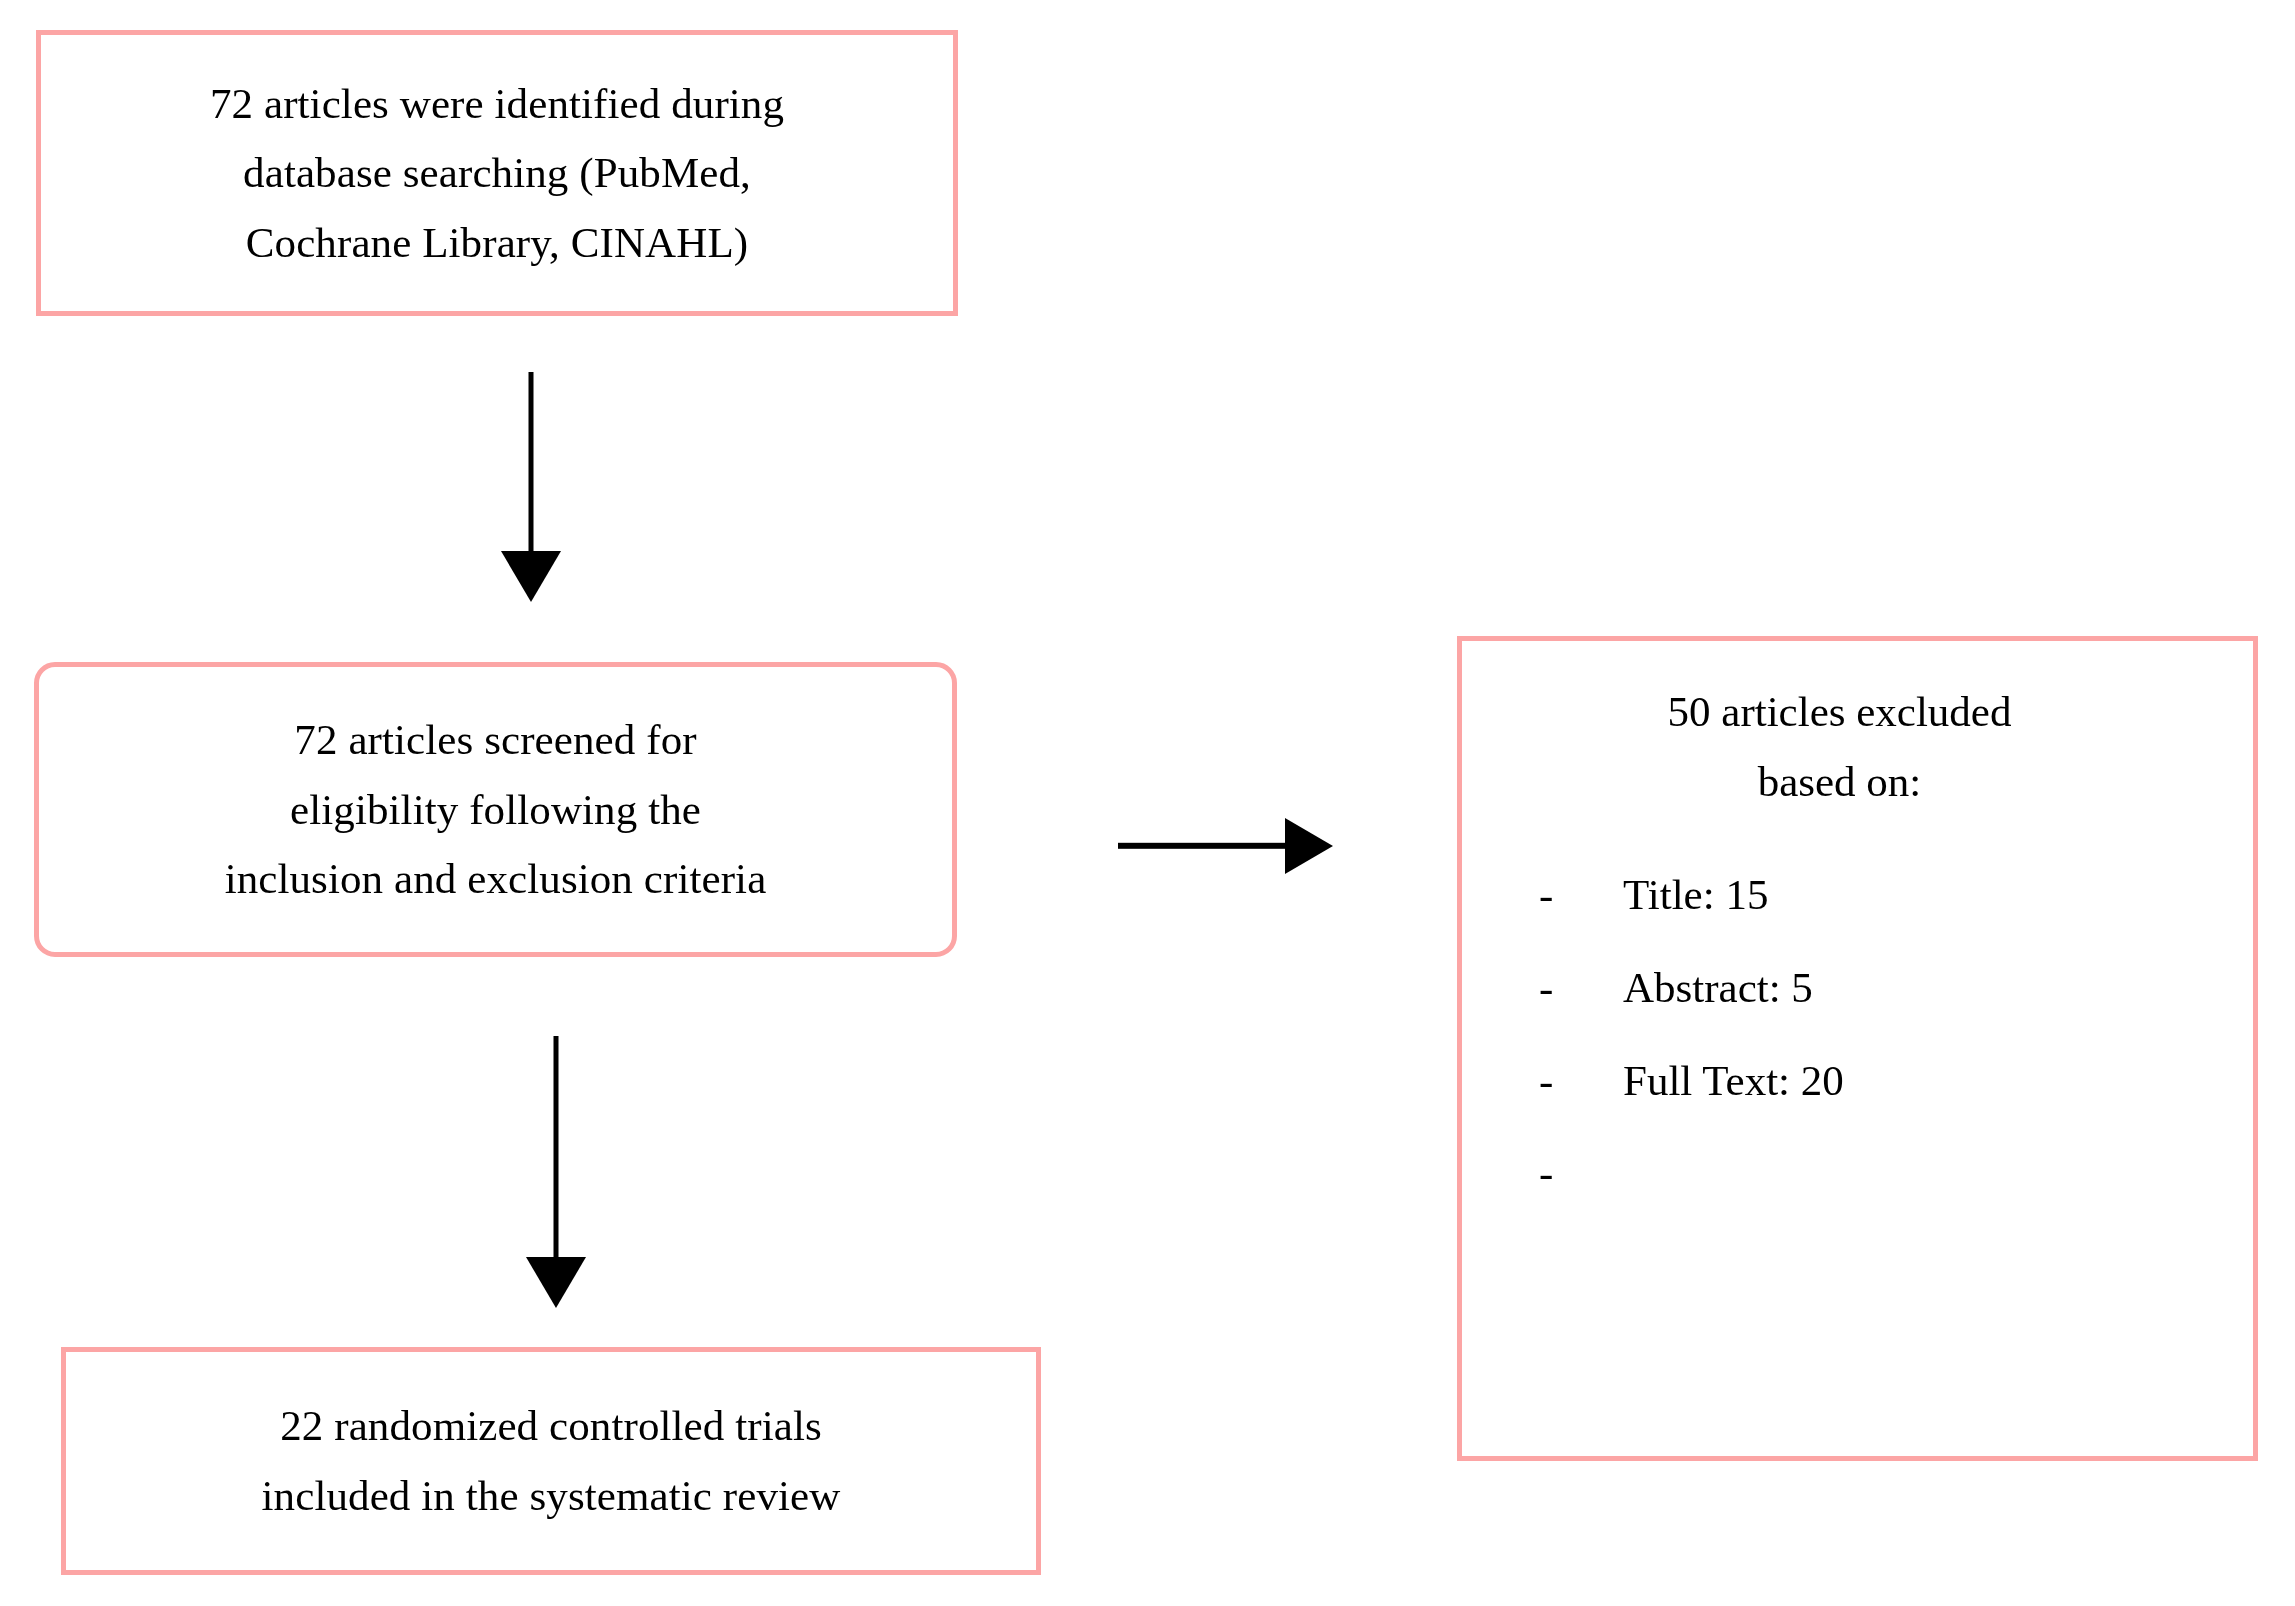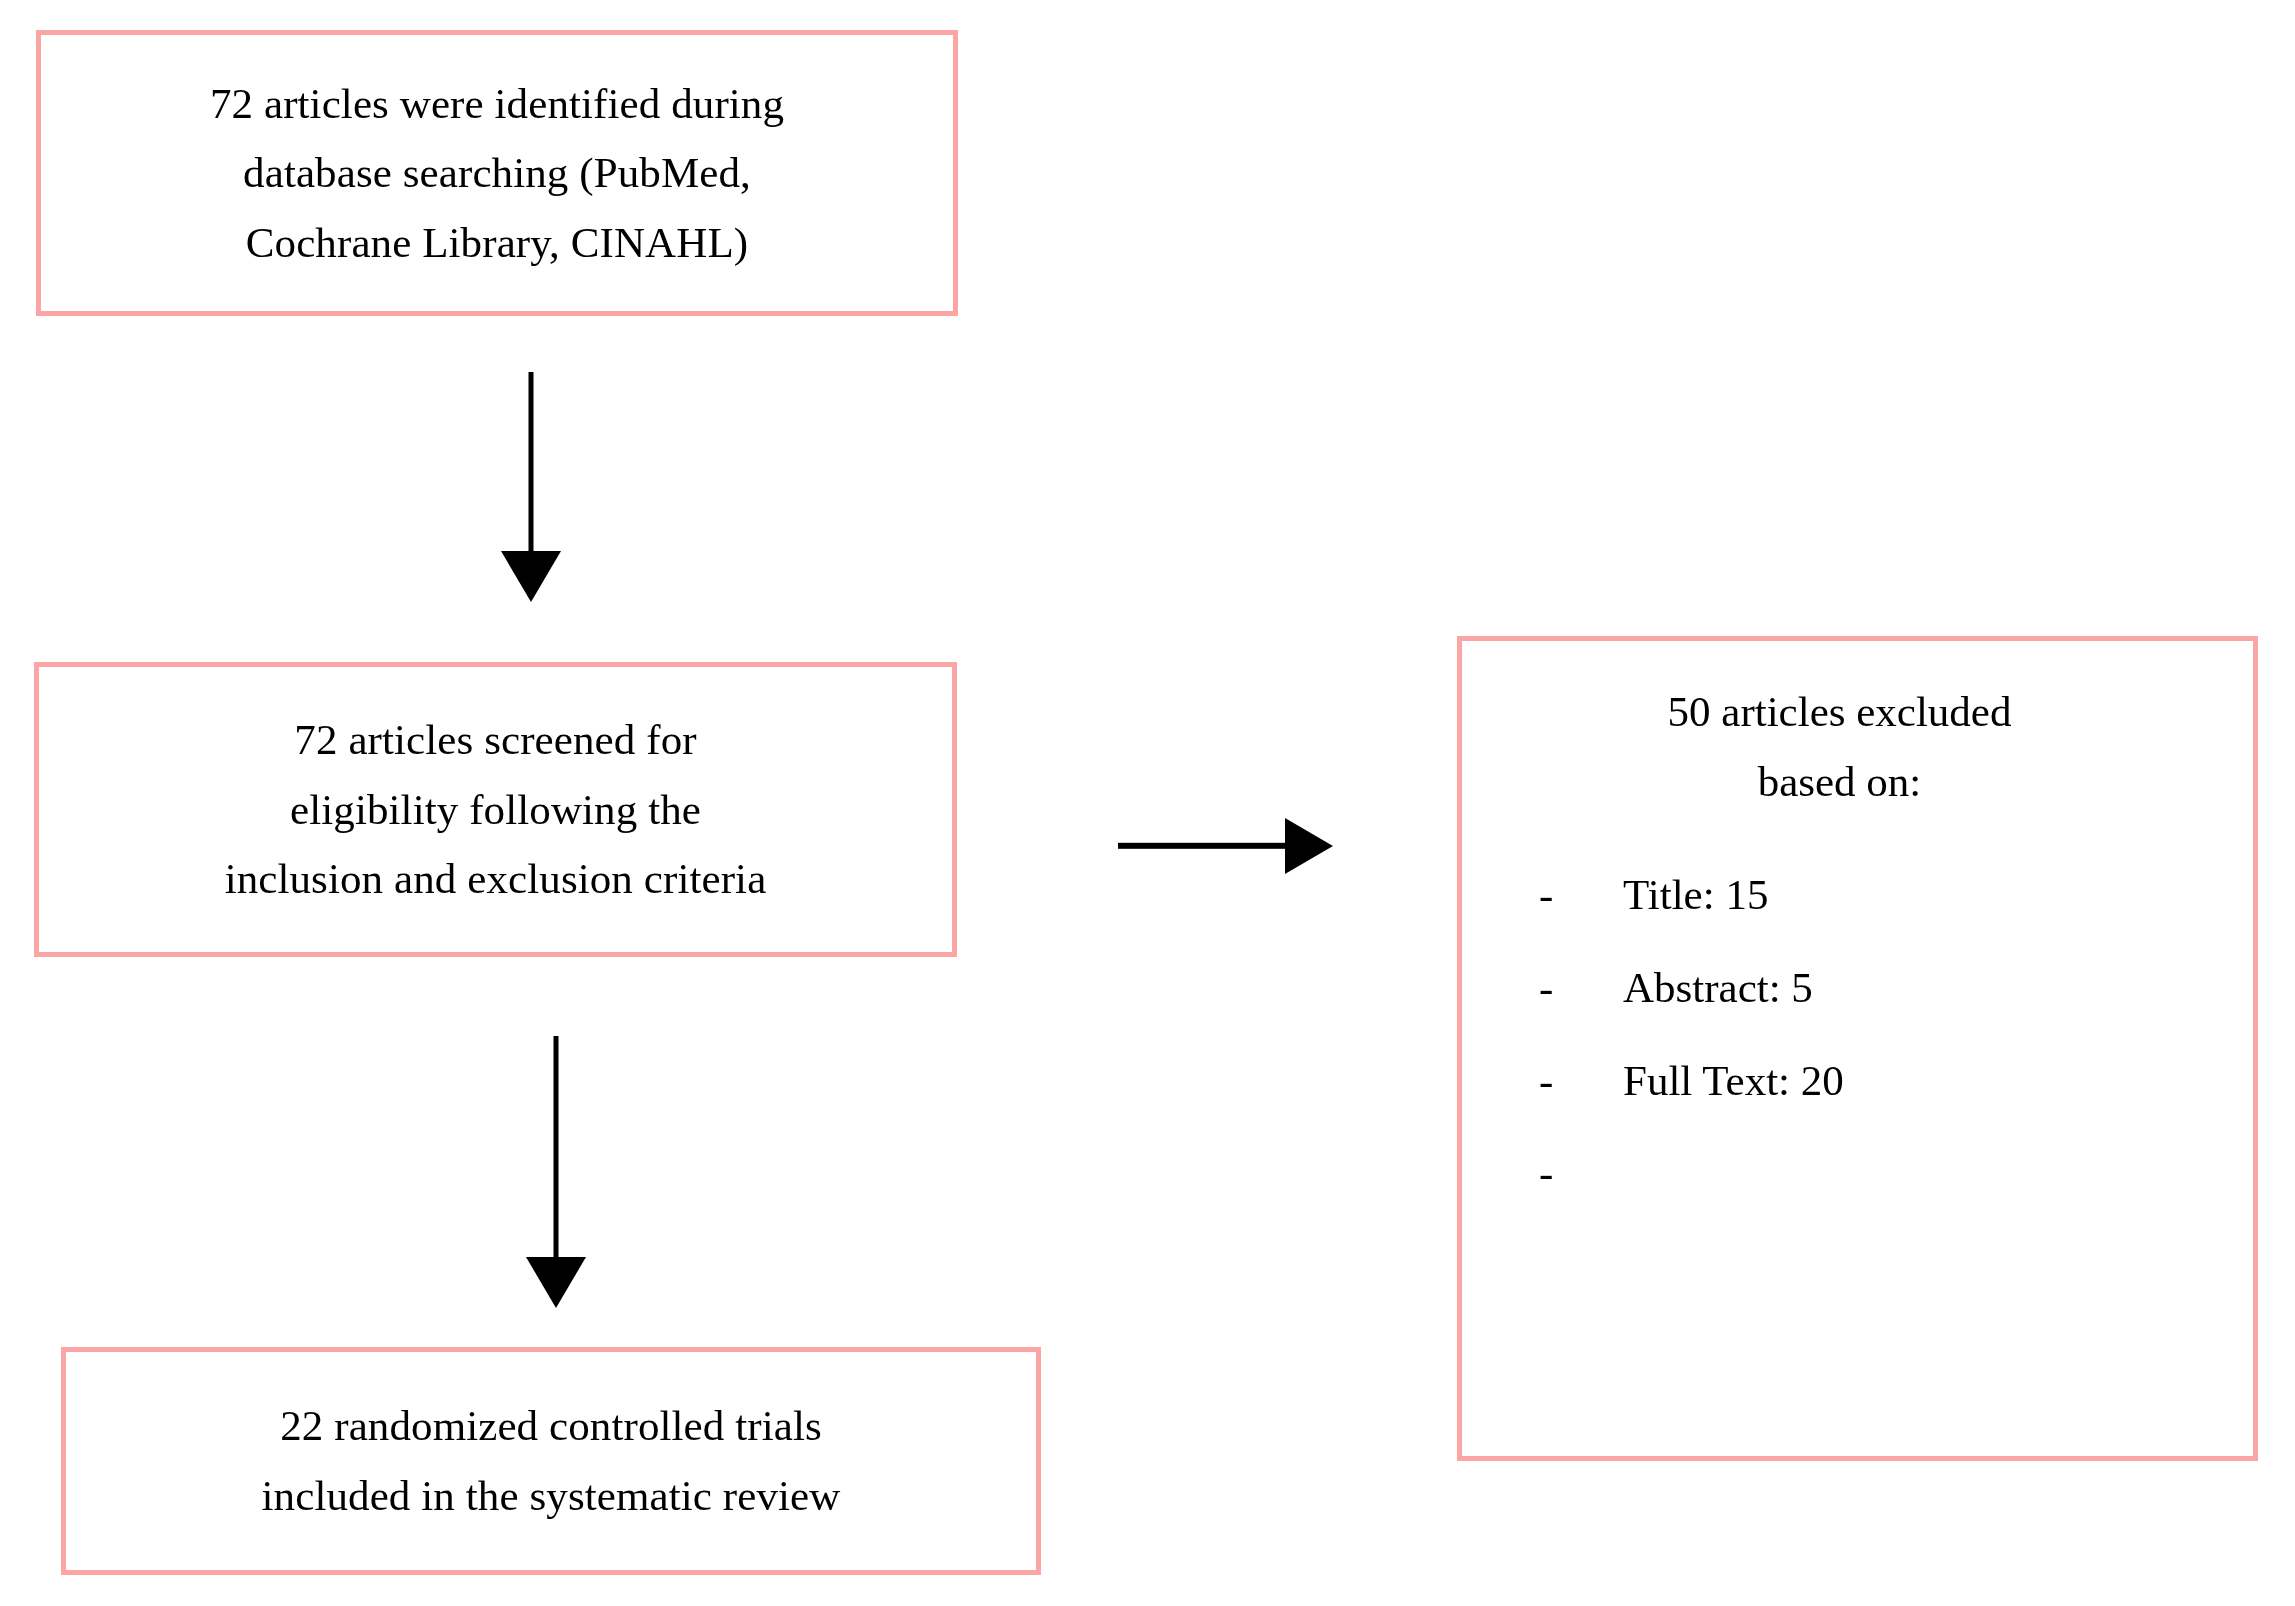--- a/index.html
+++ b/index.html
@@ -30,21 +30,21 @@
   .boxtext {
     text-align: center;
     font-size: 43px;
     line-height: 1.62;
     letter-spacing: 0.1px;
     white-space: pre-line;
   }
 
   
   #box-identified { left: 36px;   top: 30px;   width: 922px; height: 286px; }
-  #box-screened   { left: 34px;   top: 662px;  width: 923px; height: 295px; }
+  #box-screened   { left: 34px;   top: 662px;  width: 923px; height: 295px; border-radius: 21px; }
   #box-included   { left: 61px;   top: 1347px; width: 980px; height: 228px; }
   #box-excluded   { left: 1457px; top: 636px;  width: 801px; height: 825px;
                     justify-content: flex-start; }
 
   
   .excluded-heading {
     text-align: center;
     font-size: 43px;
     line-height: 1.62;
     white-space: pre-line;

